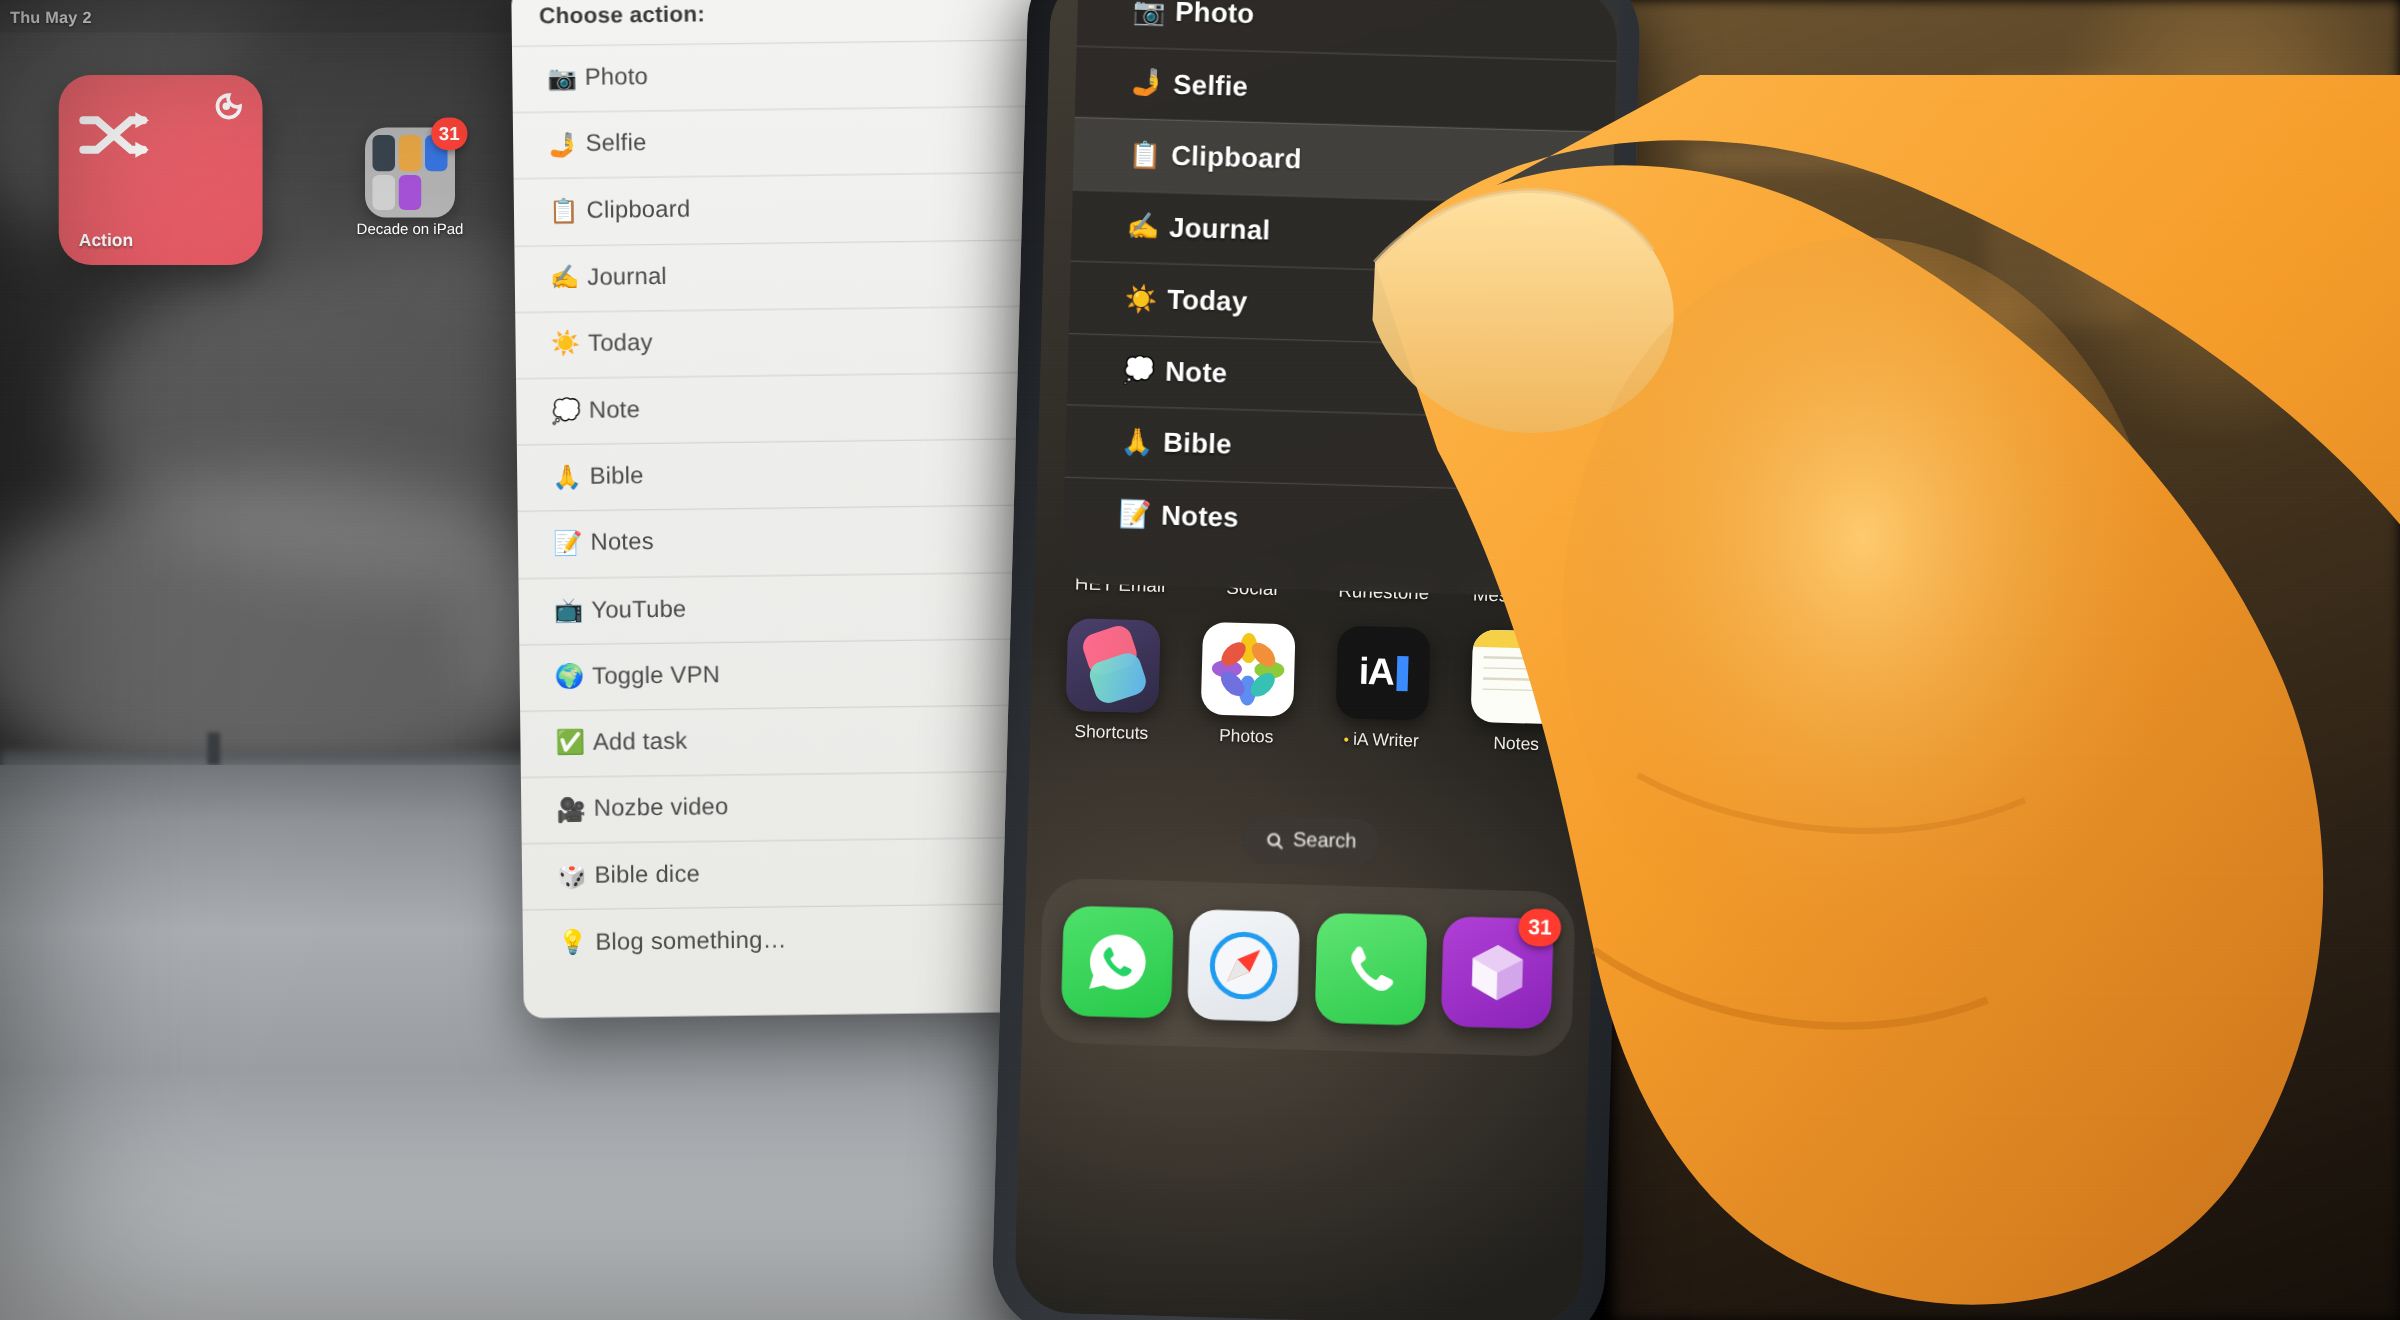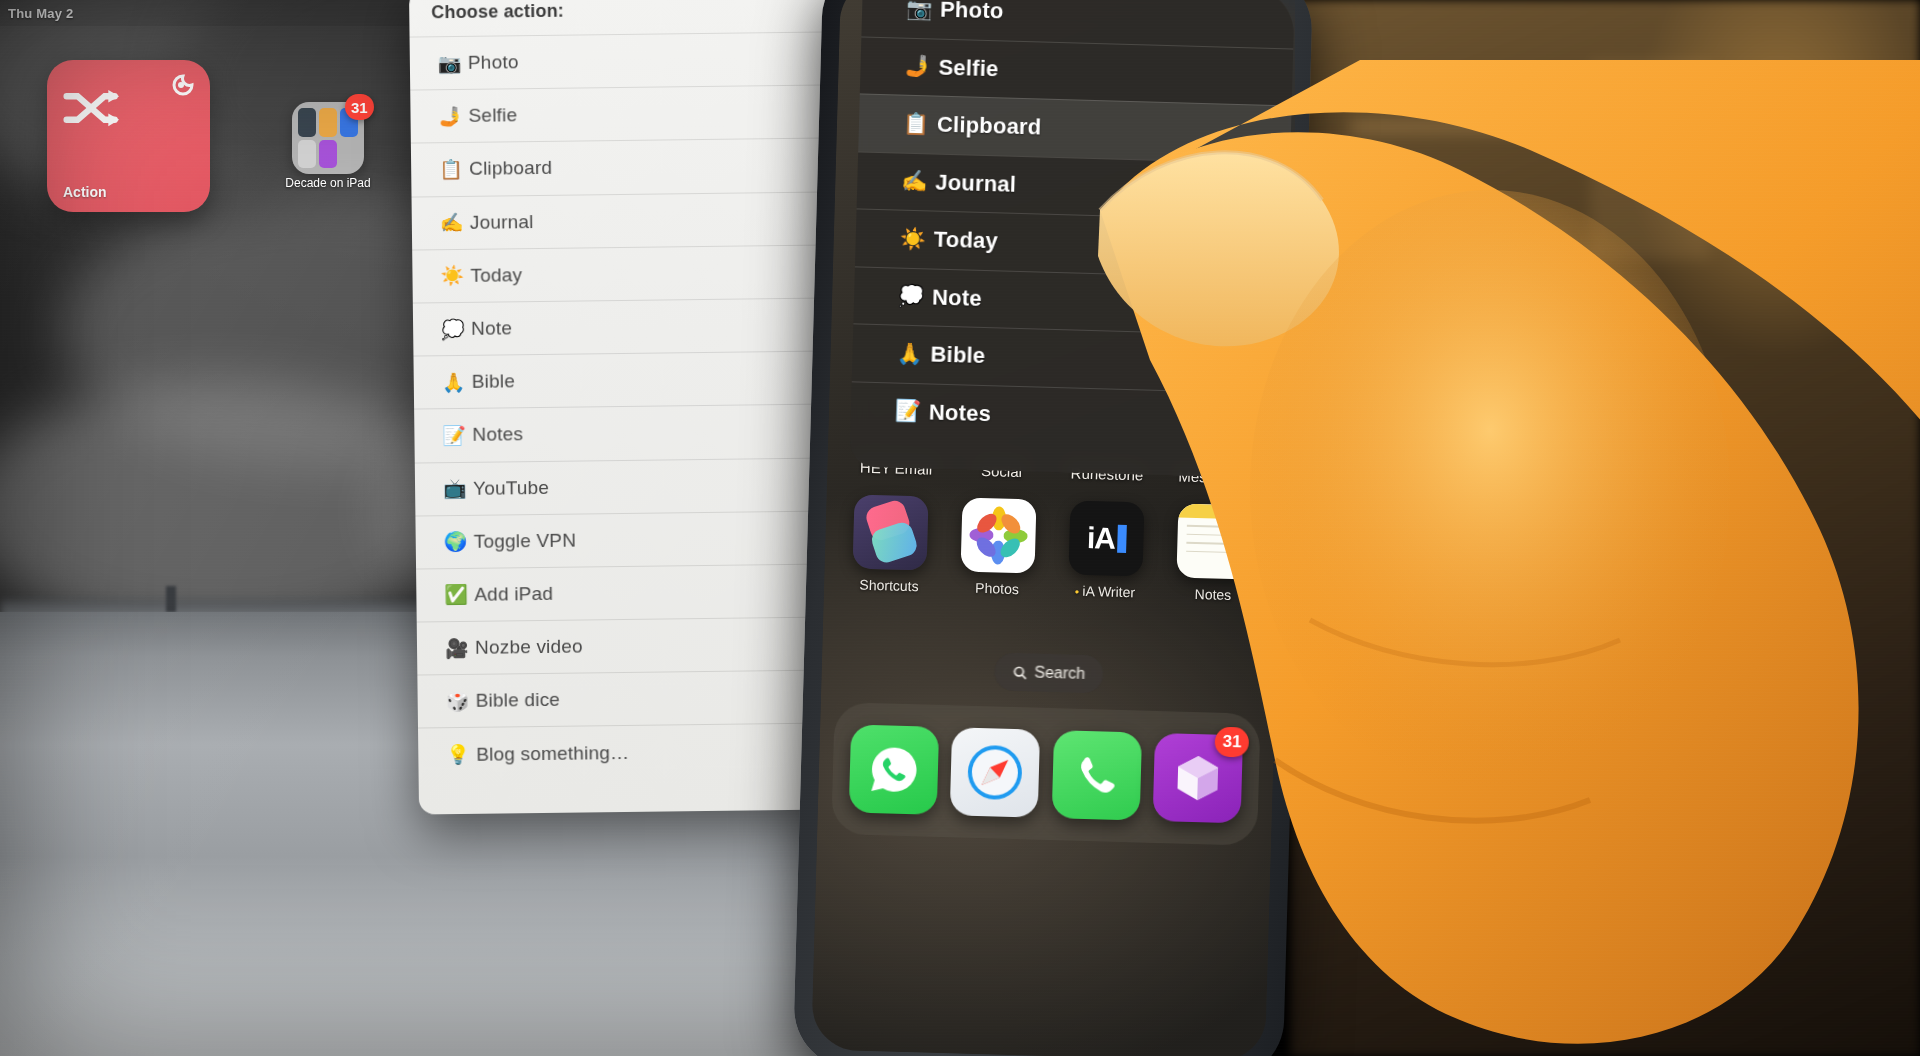--- a/index.html
+++ b/index.html
@@ -345,21 +345,21 @@
         <div class="mrow">
           <span class="emj">📺</span>
           <span class="mlabel">YouTube</span>
         </div>
         <div class="mrow">
           <span class="emj">🌍</span>
           <span class="mlabel">Toggle VPN</span>
         </div>
         <div class="mrow">
           <span class="emj">✅</span>
-          <span class="mlabel">Add iPad</span>
+          <span class="mlabel">Add task</span>
         </div>
         <div class="mrow">
           <span class="emj">🎥</span>
           <span class="mlabel">Nozbe video</span>
         </div>
         <div class="mrow">
           <span class="emj">🎲</span>
           <span class="mlabel">Bible dice</span>
         </div>
         <div class="mrow">

